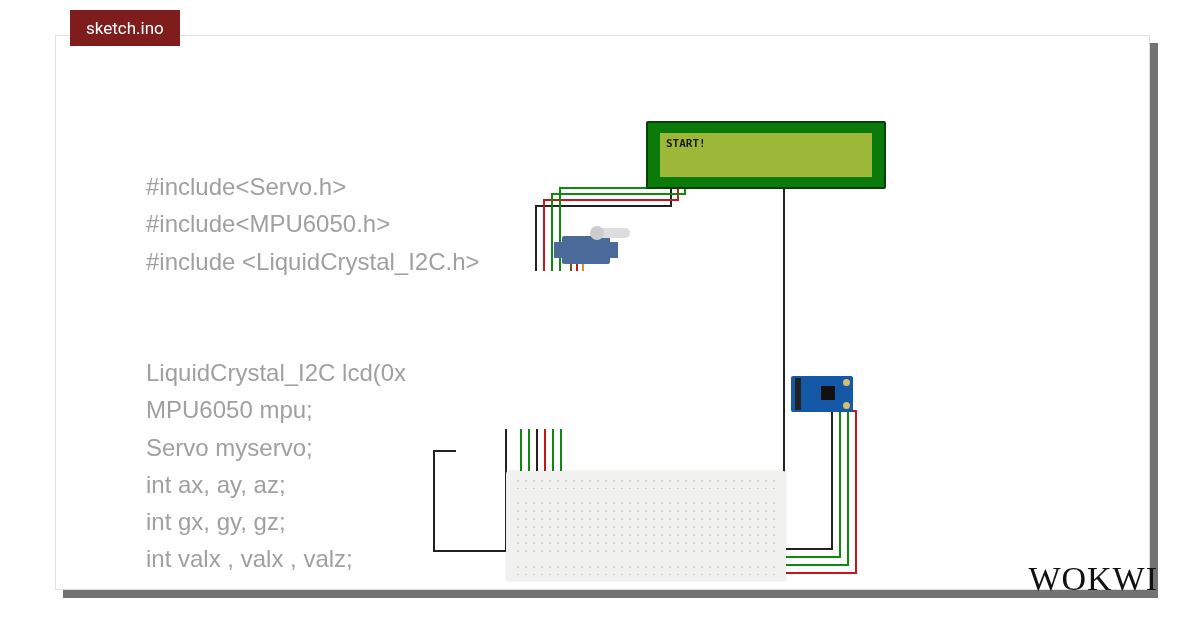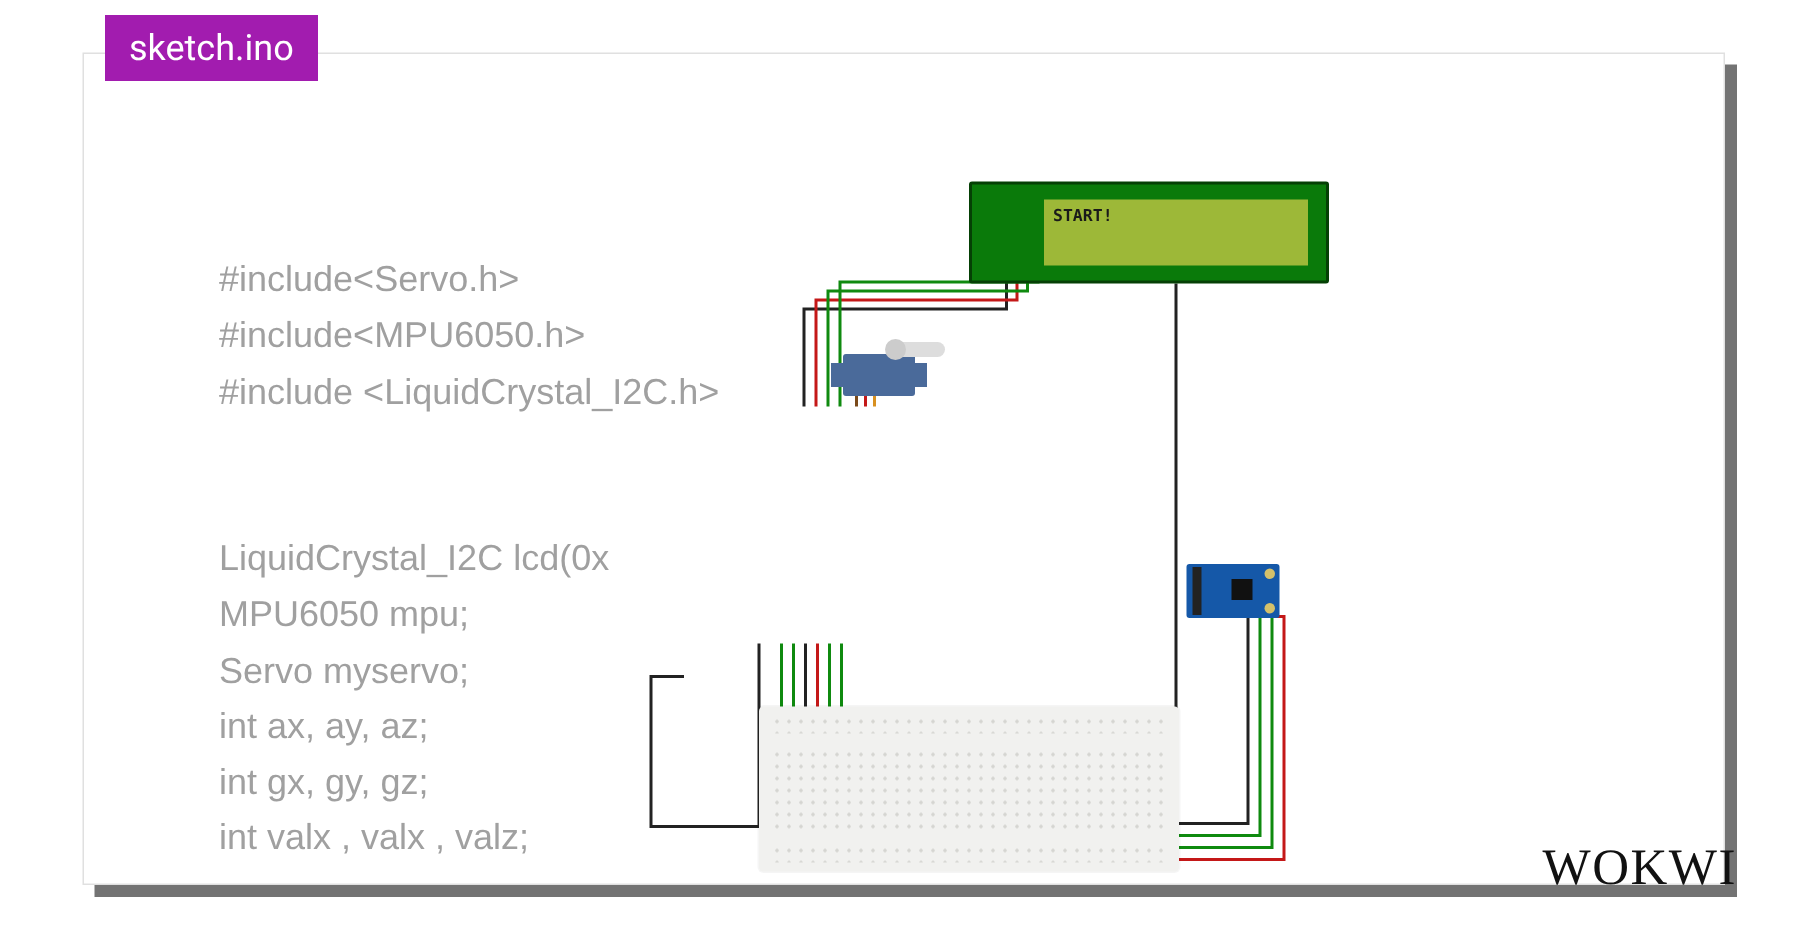--- a/index.html
+++ b/index.html
@@ -13,24 +13,24 @@
     height: 555px;
     background: #fff;
     border: 1px solid #e0e0e0;
     box-shadow: 8px 8px 0 rgba(0,0,0,0.55);
   }
   
   .tab {
     position: absolute;
     left: 70px;
     top: 10px;
-    background: #a21caf;
+    background: #7f1d1d;
     color: #fff;
     padding: 8px 16px;
-    font-size: 24px;
+    font-size: 17px;
     font-weight: 400;
     z-index: 10;
   }
   
   .code {
     position: absolute;
     left: 90px;
     top: 95px;
     font-size: 24px;
     line-height: 1.55;
@@ -62,21 +62,20 @@
     position: absolute;
     left: 12px; top: 10px; right: 12px; bottom: 10px;
     background: #9db838;
     display: flex;
     align-items: flex-start;
     padding: 4px 6px;
     font-family: monospace;
     font-size: 11px;
     font-weight: bold;
     color: #1a1a1a;
-    margin-left: 36px;
   }
   
   
   .servo {
     position: absolute;
     left: 168px; top: 105px;
     width: 75px; height: 40px;
   }
   .servo-body { position: absolute; left: 8px; top: 10px; width: 48px; height: 28px; background: #4a6a9a; border-radius: 2px; }
   .servo-tab1 { position: absolute; left: 0; top: 16px; width: 10px; height: 16px; background: #4a6a9a; }

